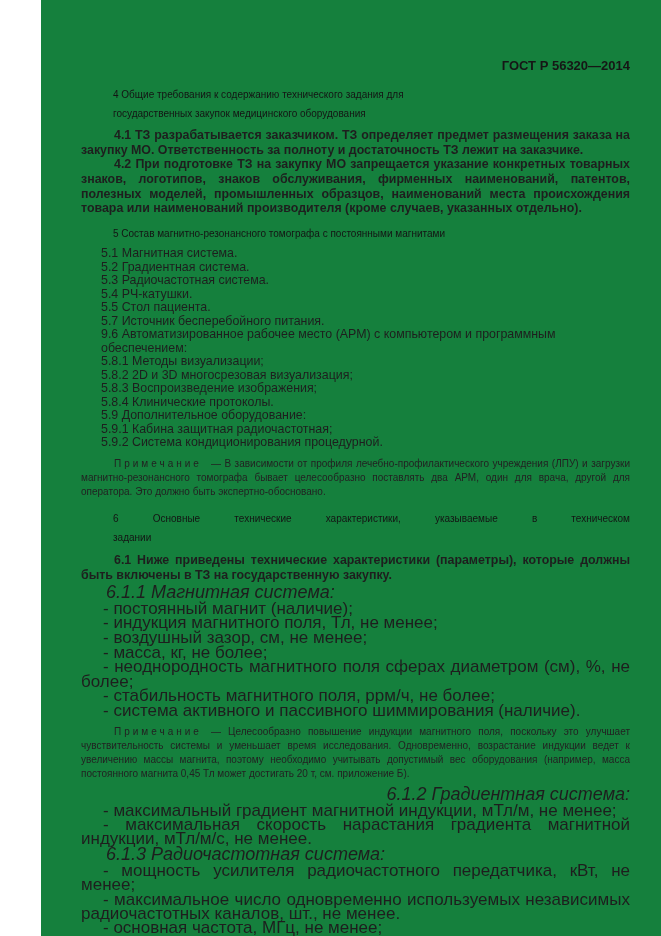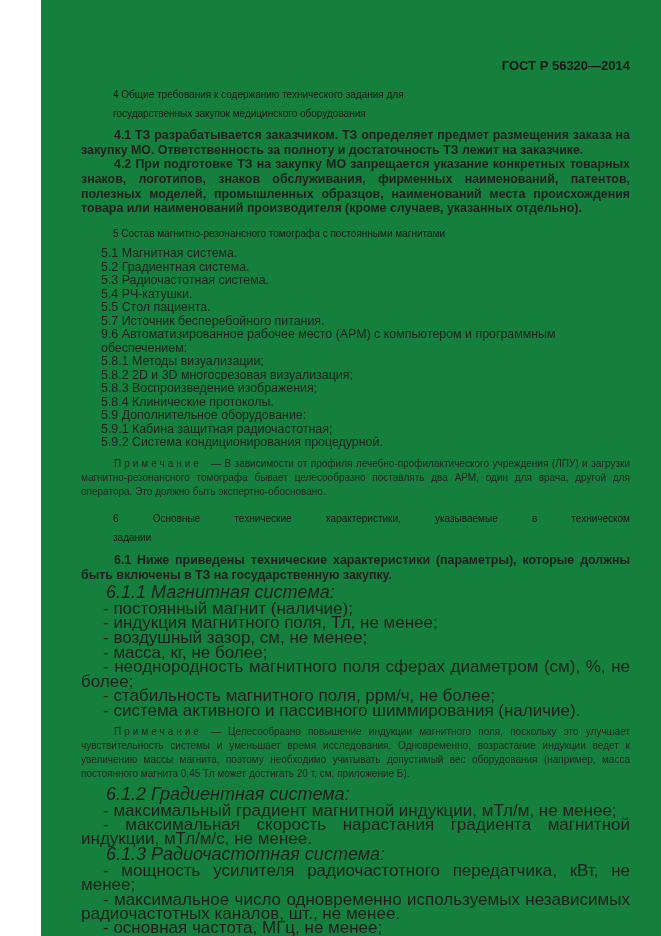--- a/index.html
+++ b/index.html
@@ -60,21 +60,21 @@
     color: #222222;
   }
   .note-label { letter-spacing: 3px; margin-right: 9px; }
   .subhead {
     font-size: 18px;
     line-height: 15px;
     padding-left: 25px;
     margin-top: 2px;
     font-style: italic;
   }
-  .subhead-612 { margin-top: 5px; }
+  .subhead-612 { margin-top: 5px; text-align: right; }
   .subhead-613 { margin-top: 0; }
   .bullets {
     list-style: none;
     margin: 2px 0 0 0;
     padding: 0;
     font-size: 17px;
     line-height: 14.2px;
   }
   .bullets li {
     text-indent: 22px;

